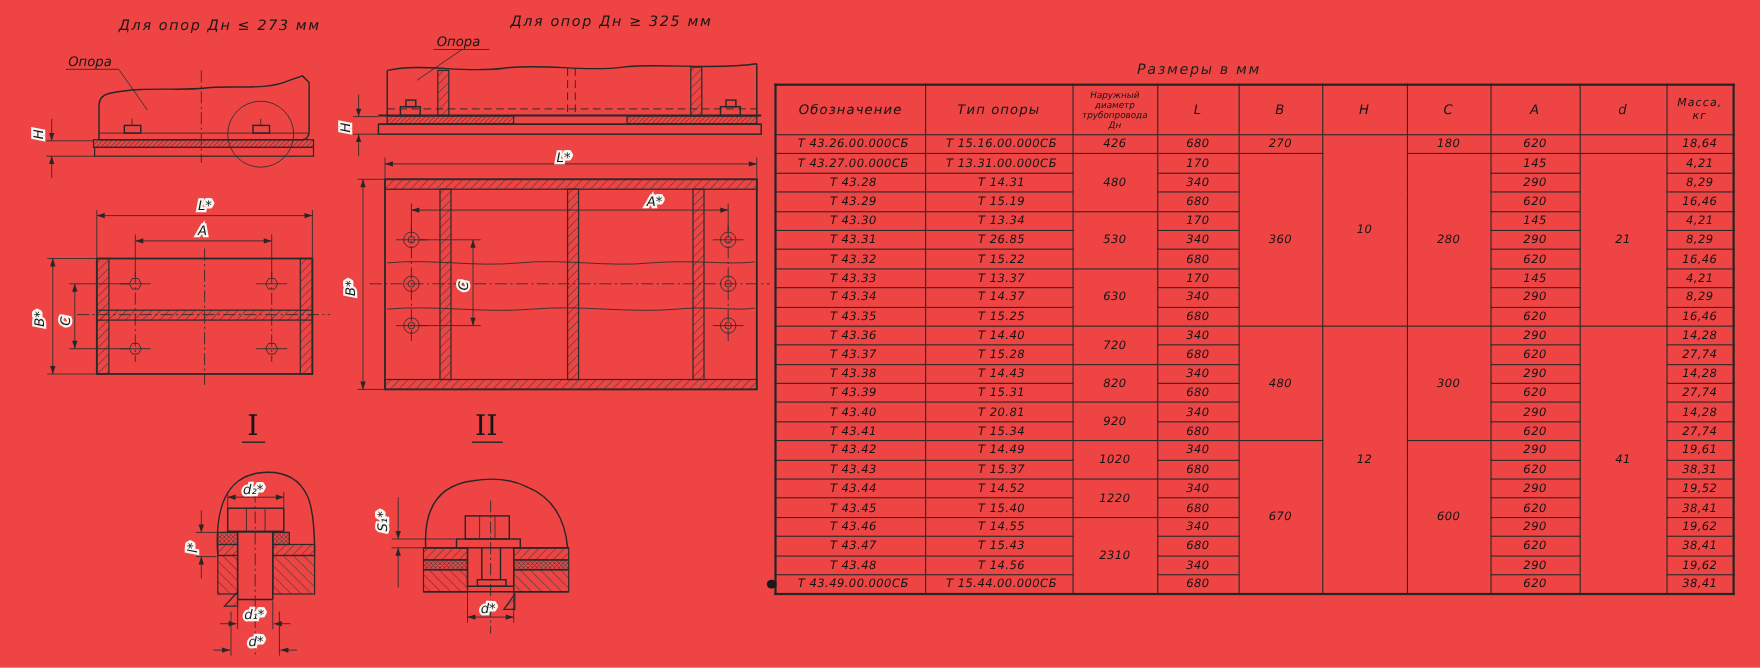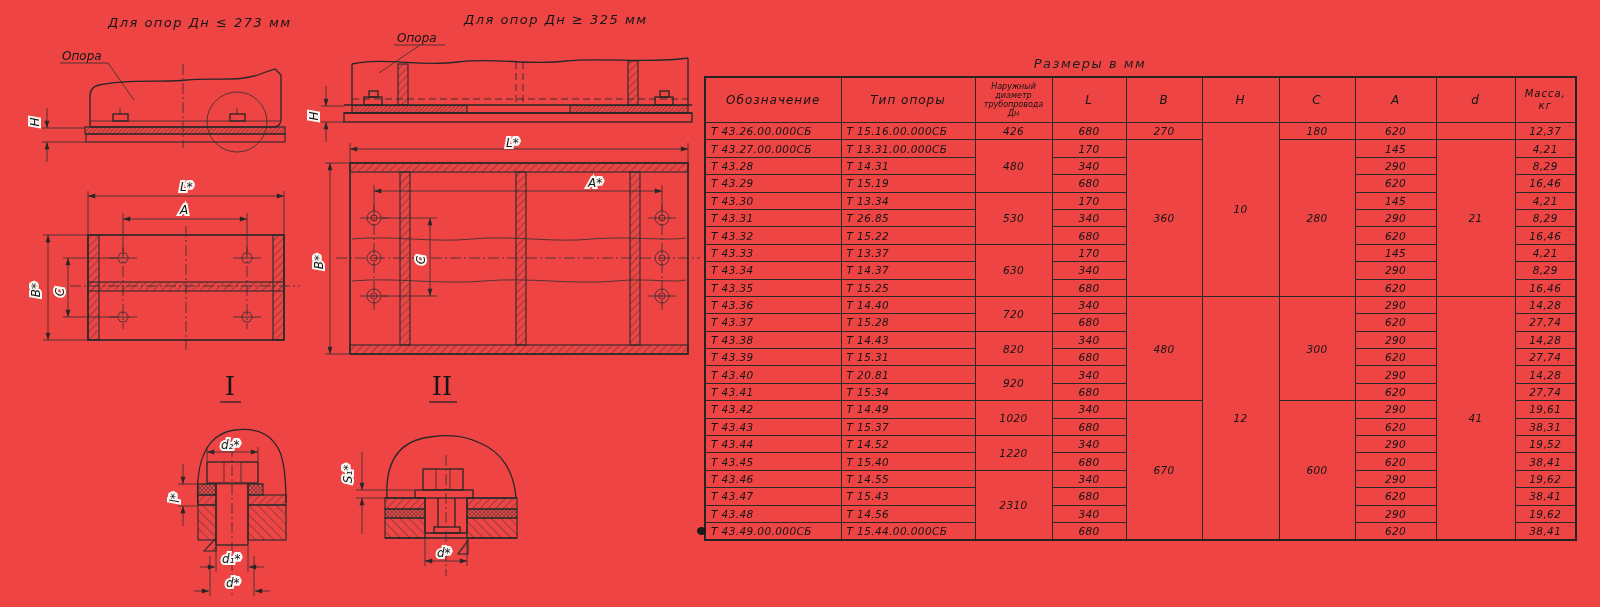--- a/index.html
+++ b/index.html
@@ -8,21 +8,21 @@
   .note{position:absolute;left:1015px;top:56px;width:150px;text-align:center;font-style:italic;
         font-size:13px;letter-spacing:1.5px;color:#1e1e1e;}
   table.spec{position:absolute;left:704px;top:76px;border-collapse:collapse;table-layout:fixed;
              border:2px solid #242424;}
   .spec th,.spec td{border:1.4px solid #2a2a2a;font-style:italic;color:#141414;padding:0;
                     text-align:center;overflow:hidden;white-space:nowrap;font-weight:normal;}
   .spec th{height:44px;font-size:12px;letter-spacing:1px;}
   .spec th.small{font-size:8px;line-height:1.15;letter-spacing:0;text-align:center;}
   .spec th.mass{font-size:10px;line-height:1.25;font-style:italic;}
   .spec td{height:16.4px;font-size:10.5px;letter-spacing:0.4px;}
-  .spec td.l{text-align:left;padding-left:5px;}
+  .spec td.l{text-align:center;padding-left:5px;}
   .blot{position:absolute;left:697px;top:527px;width:9px;height:8px;border-radius:50%;background:#191919;}
   
   .ln{stroke:#272727;stroke-width:1.3;fill:none;}
   .lw{stroke:#272727;stroke-width:1.6;fill:none;}
   .th{stroke:#2e2e2e;stroke-width:0.8;fill:none;}
   .cl{stroke:#2e2e2e;stroke-width:0.8;fill:none;stroke-dasharray:11 3 2 3;}
   .dsh{stroke:#2e2e2e;stroke-width:0.9;fill:none;stroke-dasharray:7 4;}
   .hv{stroke:#2a2a2a;stroke-width:1.1;}
   text.t{font-family:"DejaVu Sans",sans-serif;font-style:italic;fill:#161616;font-size:12px;}
   text.cap{font-size:13px;letter-spacing:1.5px;}
@@ -347,21 +347,21 @@
         <tr>
           <td class="l">Т 43.26.00.000СБ</td>
           <td class="l">Т 15.16.00.000СБ</td>
           <td>426</td>
           <td>680</td>
           <td>270</td>
           <td rowspan="10">10</td>
           <td>180</td>
           <td>620</td>
           <td></td>
-          <td>12,37</td>
+          <td>18,64</td>
         </tr>
         <tr>
           <td class="l">Т 43.27.00.000СБ</td>
           <td class="l">Т 13.31.00.000СБ</td>
           <td rowspan="3">480</td>
           <td>170</td>
           <td rowspan="9">360</td>
           <td rowspan="9">280</td>
           <td>145</td>
           <td rowspan="9">21</td>

